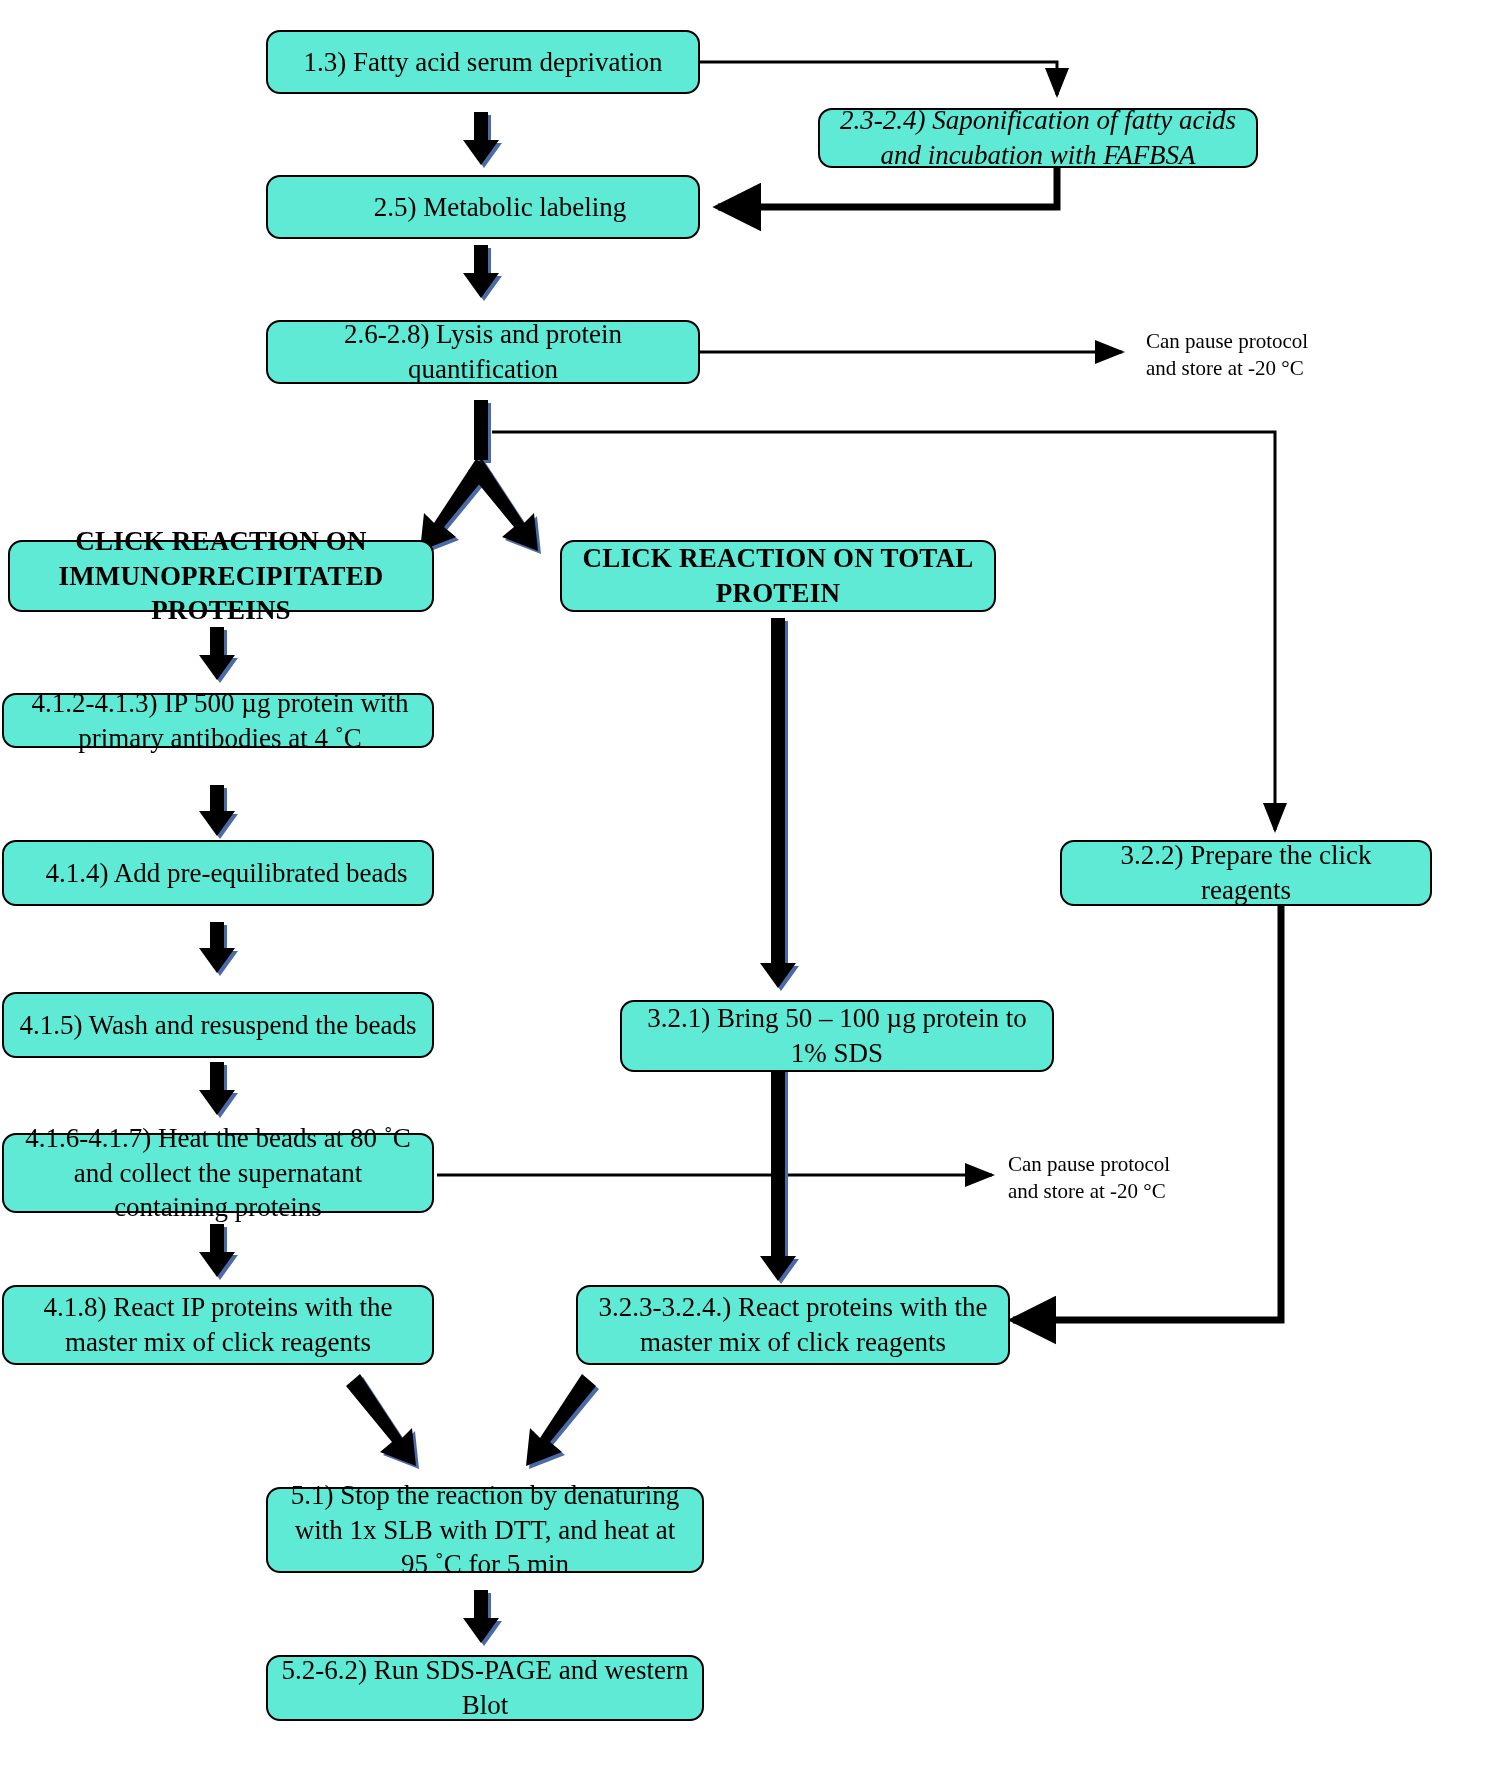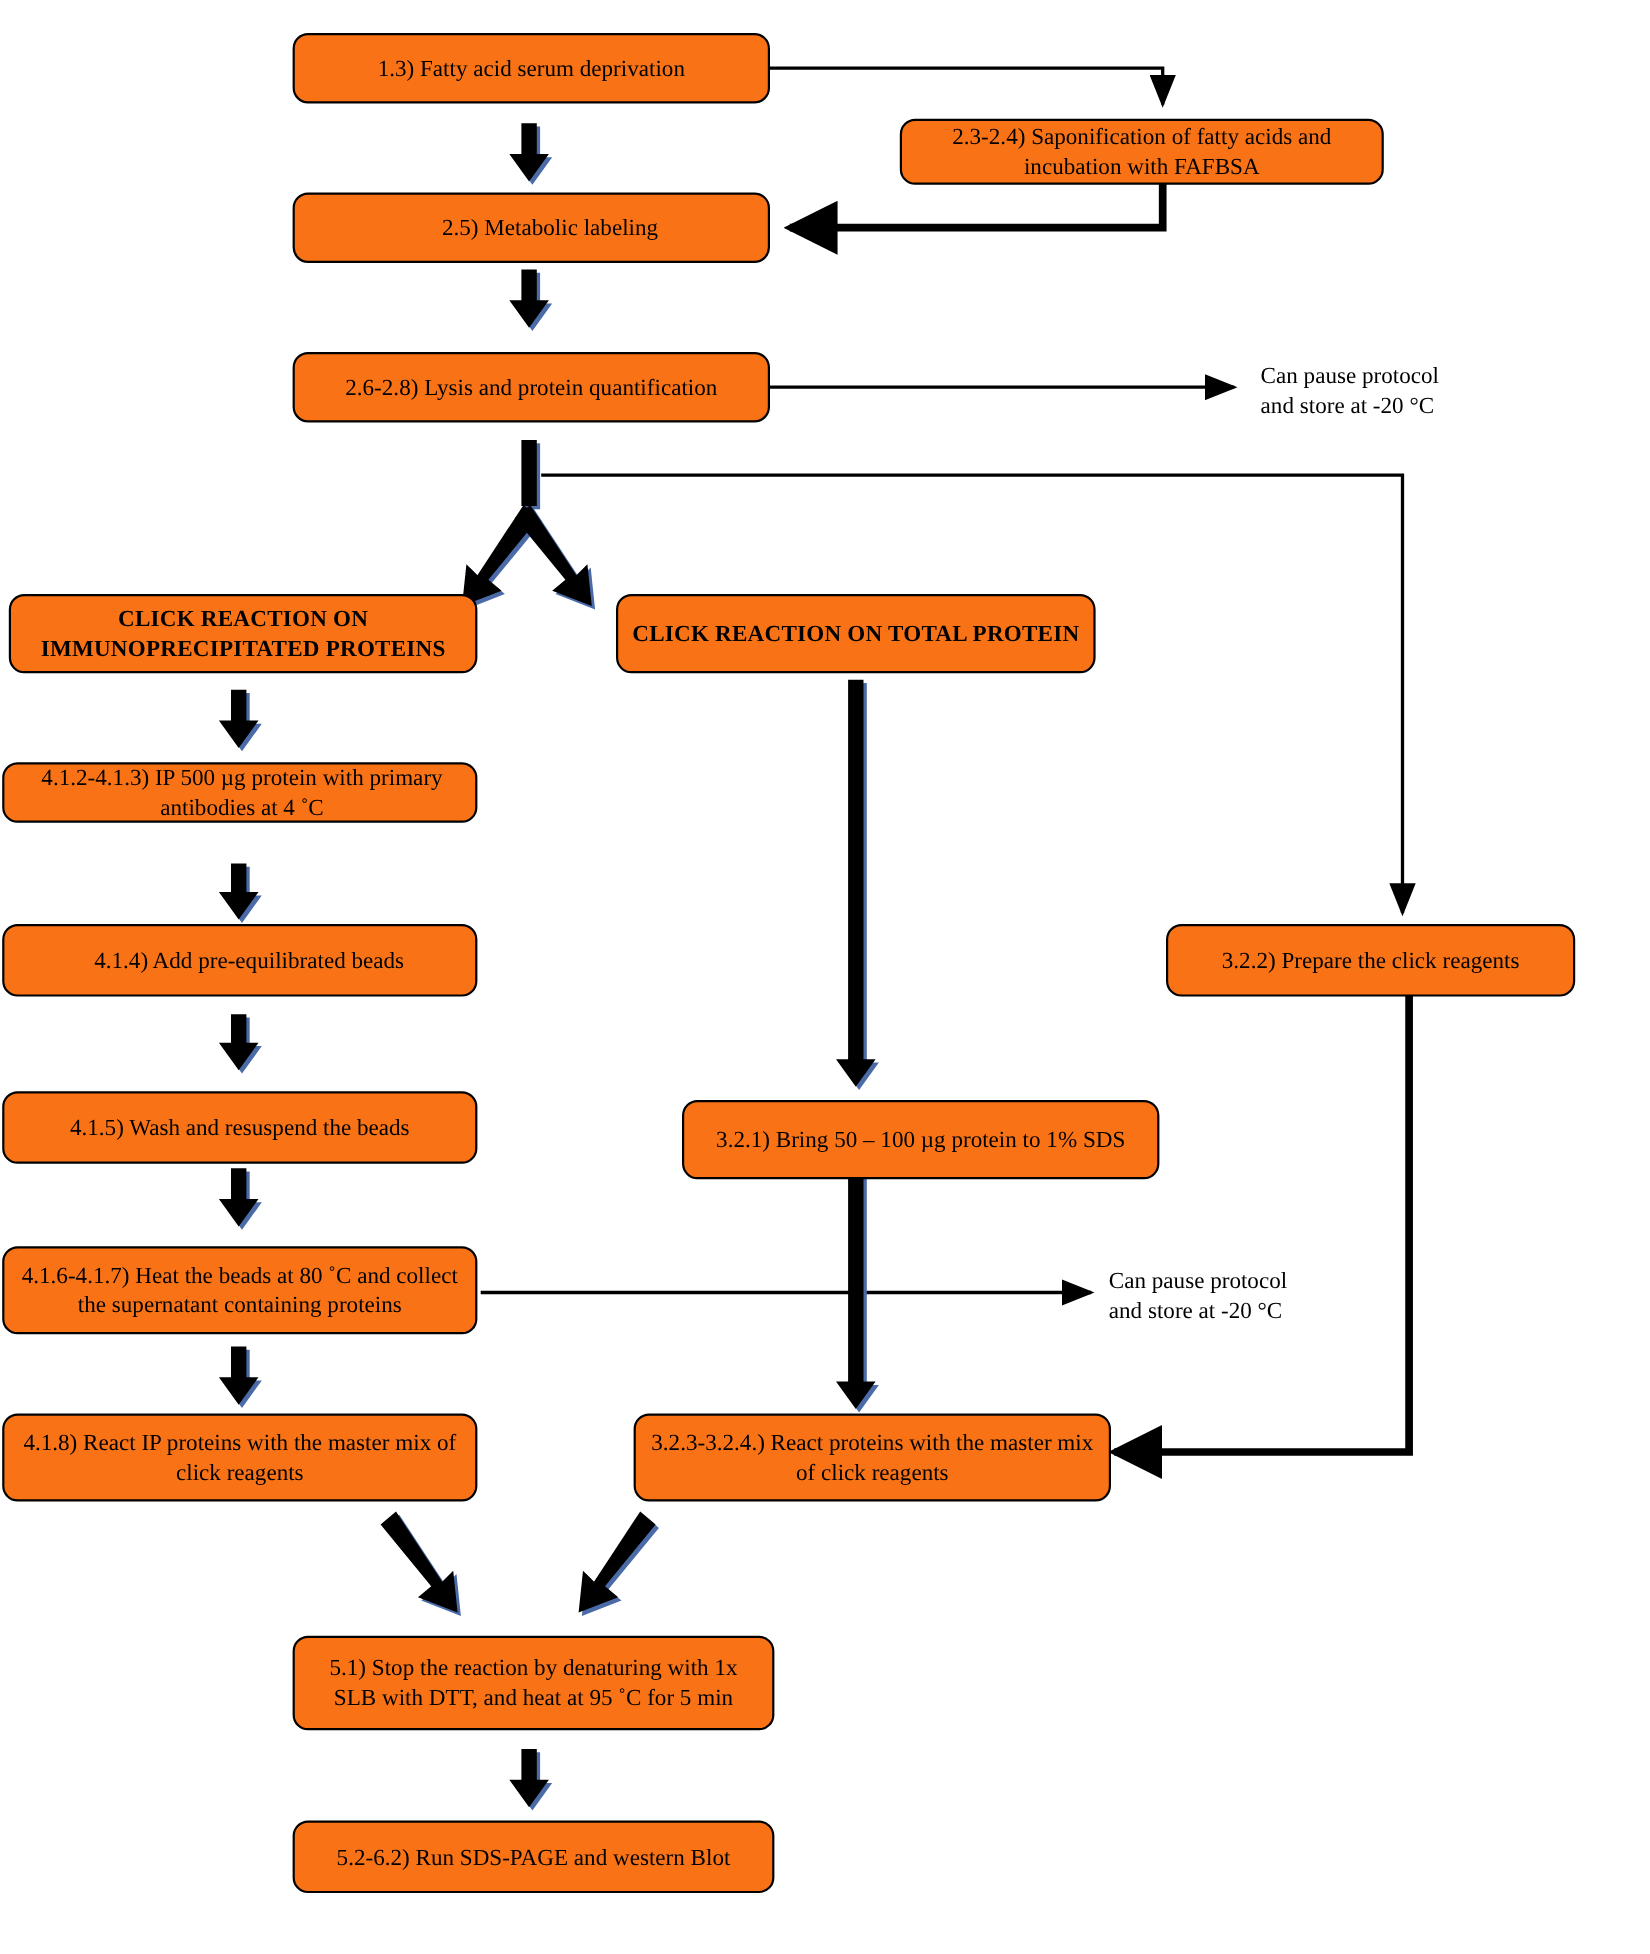--- a/index.html
+++ b/index.html
@@ -18,27 +18,27 @@
     height: 1776px;
     background: #ffffff;
     overflow: hidden;
   }
   
   .node {
     position: absolute;
     box-sizing: border-box;
     border: 2.5px solid #000000;
     border-radius: 14px;
-    background: #f97316;
+    background: #5eead4;
     display: flex;
     align-items: center;
     justify-content: center;
     text-align: center;
     line-height: 1.28;
-    font-size: 21px;
+    font-size: 27px;
     padding: 4px 12px;
     z-index: 5;
   }
   .node.bold {
     font-weight: bold;
     letter-spacing: 0.2px;
   }
   
   .side-label {
     position: absolute;
@@ -201,21 +201,21 @@
 
   <div class="block-arrow" style="left:460px; top:1588px; width:42px; height:58px;">
     <svg width="42" height="58" viewBox="0 0 42 58">
       <path d="M14,2 L28,2 L28,30 L39,30 L21,55 L3,30 L14,30 Z" fill="#4a6ba8" transform="translate(3,3)"></path>
       <path d="M14,2 L28,2 L28,30 L39,30 L21,55 L3,30 L14,30 Z" fill="#000000"></path>
     </svg>
   </div>
 
   <div class="node" style="left:266px; top:30px; width:434px; height:64px;">1.3) Fatty acid serum deprivation</div>
 
-  <div class="node" style="left:818px; top:108px; width:440px; height:60px;">2.3-2.4) Saponification of fatty acids and incubation with FAFBSA</div>
+  <div class="node" style="left:818px; top:108px; width:440px; height:60px;font-style:italic;">2.3-2.4) Saponification of fatty acids and incubation with FAFBSA</div>
 
   <div class="node" style="left:266px; top:175px; width:434px; height:64px;padding-left:46px;">2.5) Metabolic labeling</div>
 
   <div class="node" style="left:266px; top:320px; width:434px; height:64px;">2.6-2.8) Lysis and protein quantification</div>
 
   <div class="side-label" style="left:1146px; top:328px; width:220px;">Can pause protocol
 and store at -20 °C</div>
 
   <div class="node bold" style="left:8px; top:540px; width:426px; height:72px;">CLICK REACTION ON IMMUNOPRECIPITATED PROTEINS</div>
 

